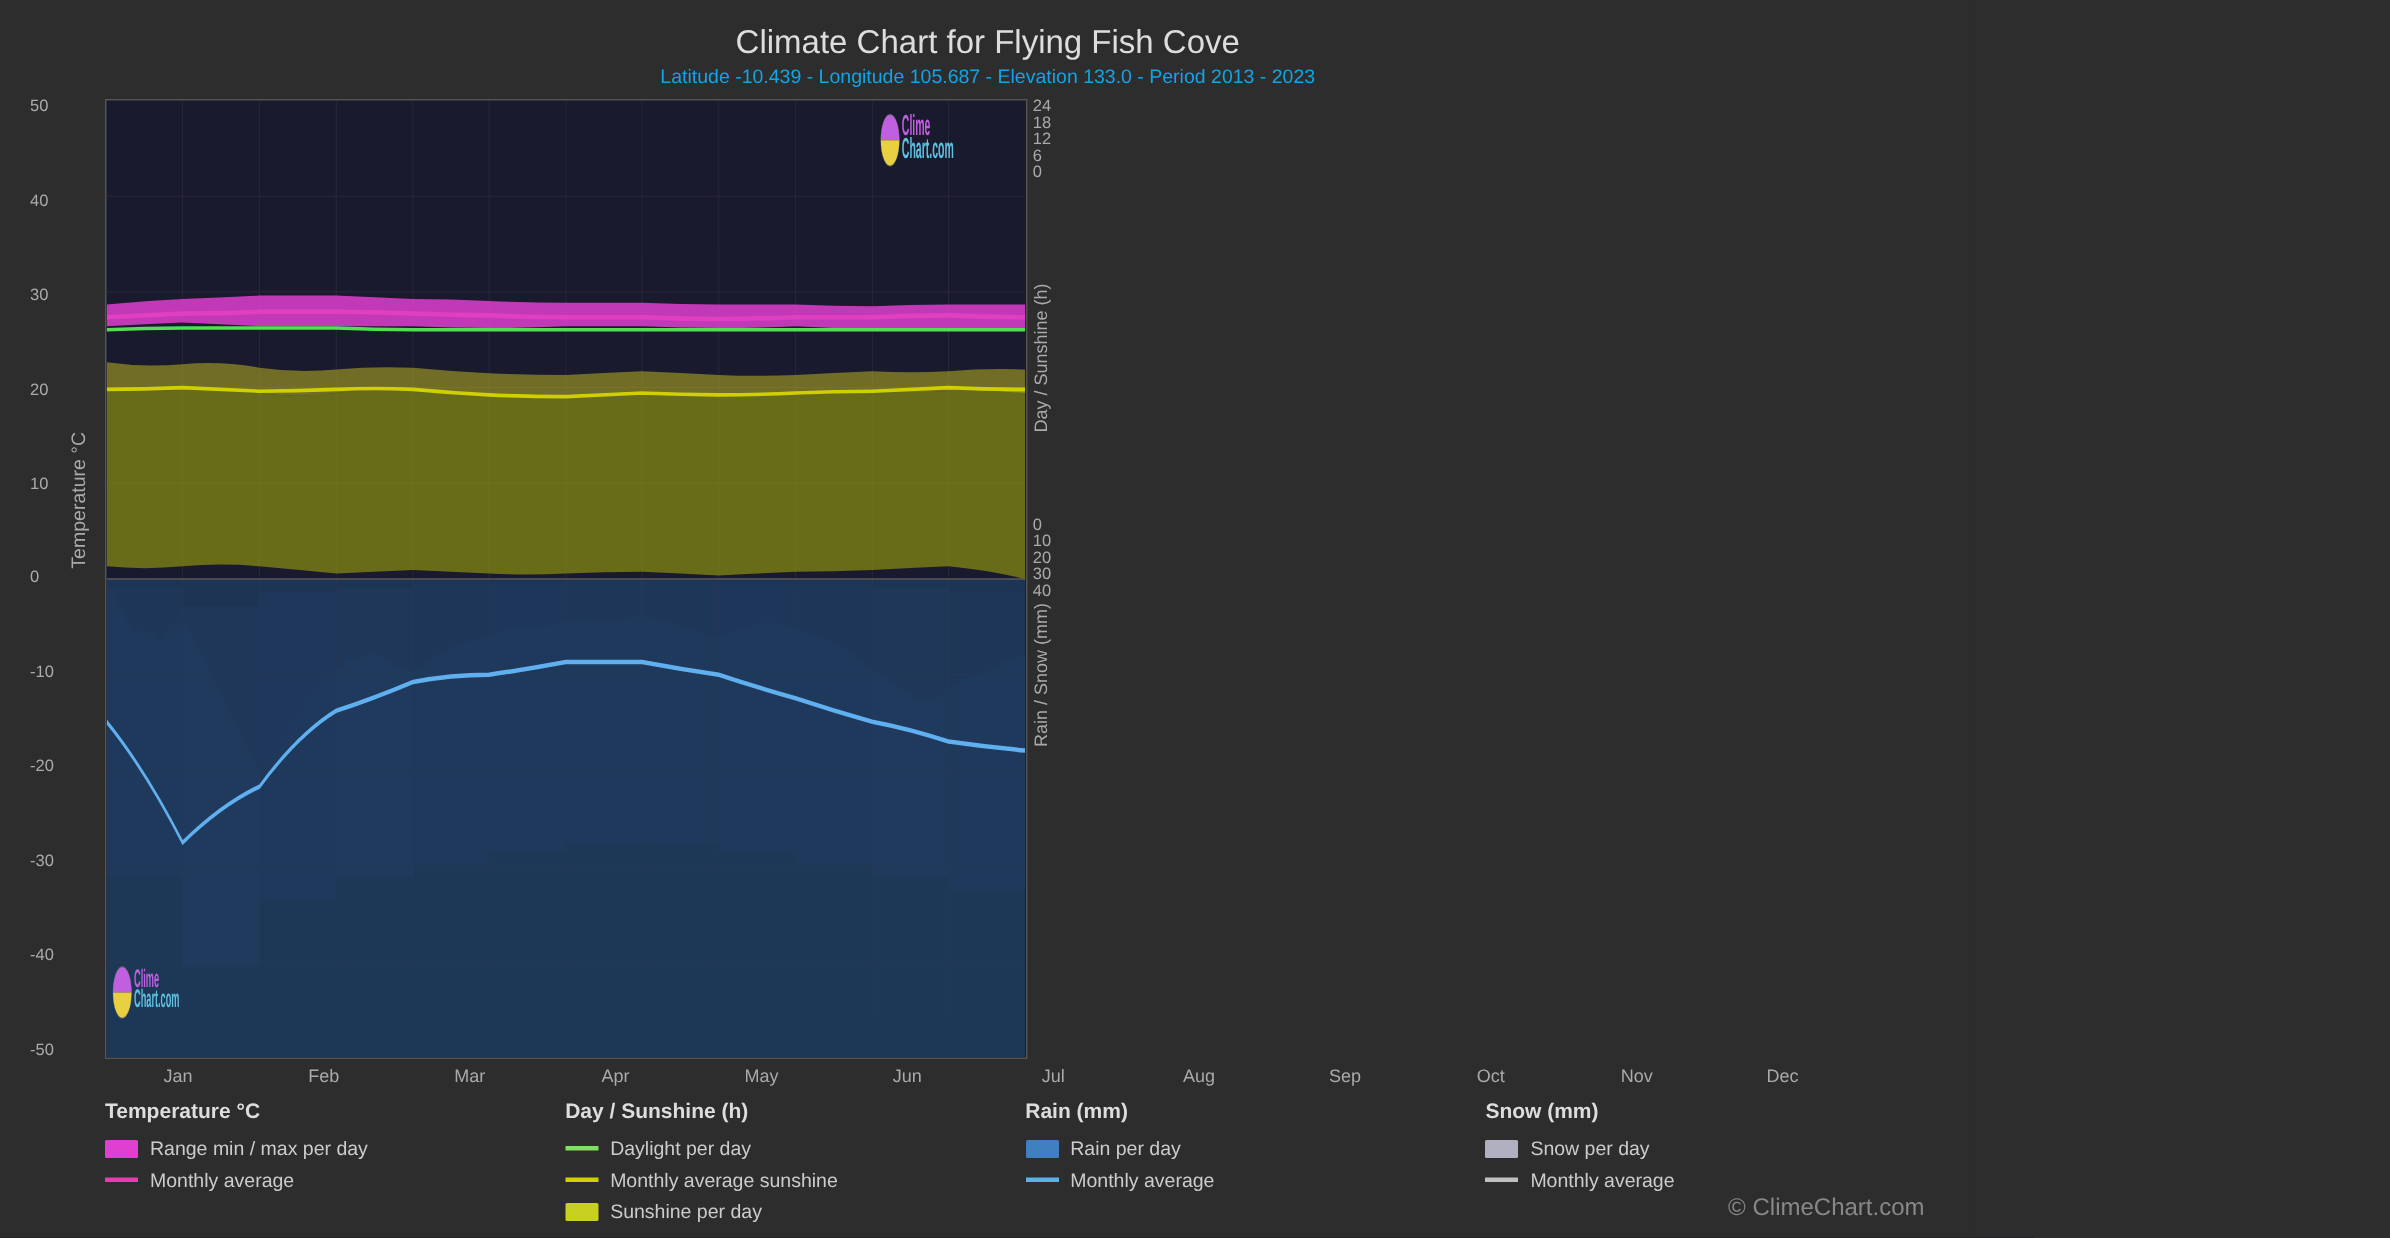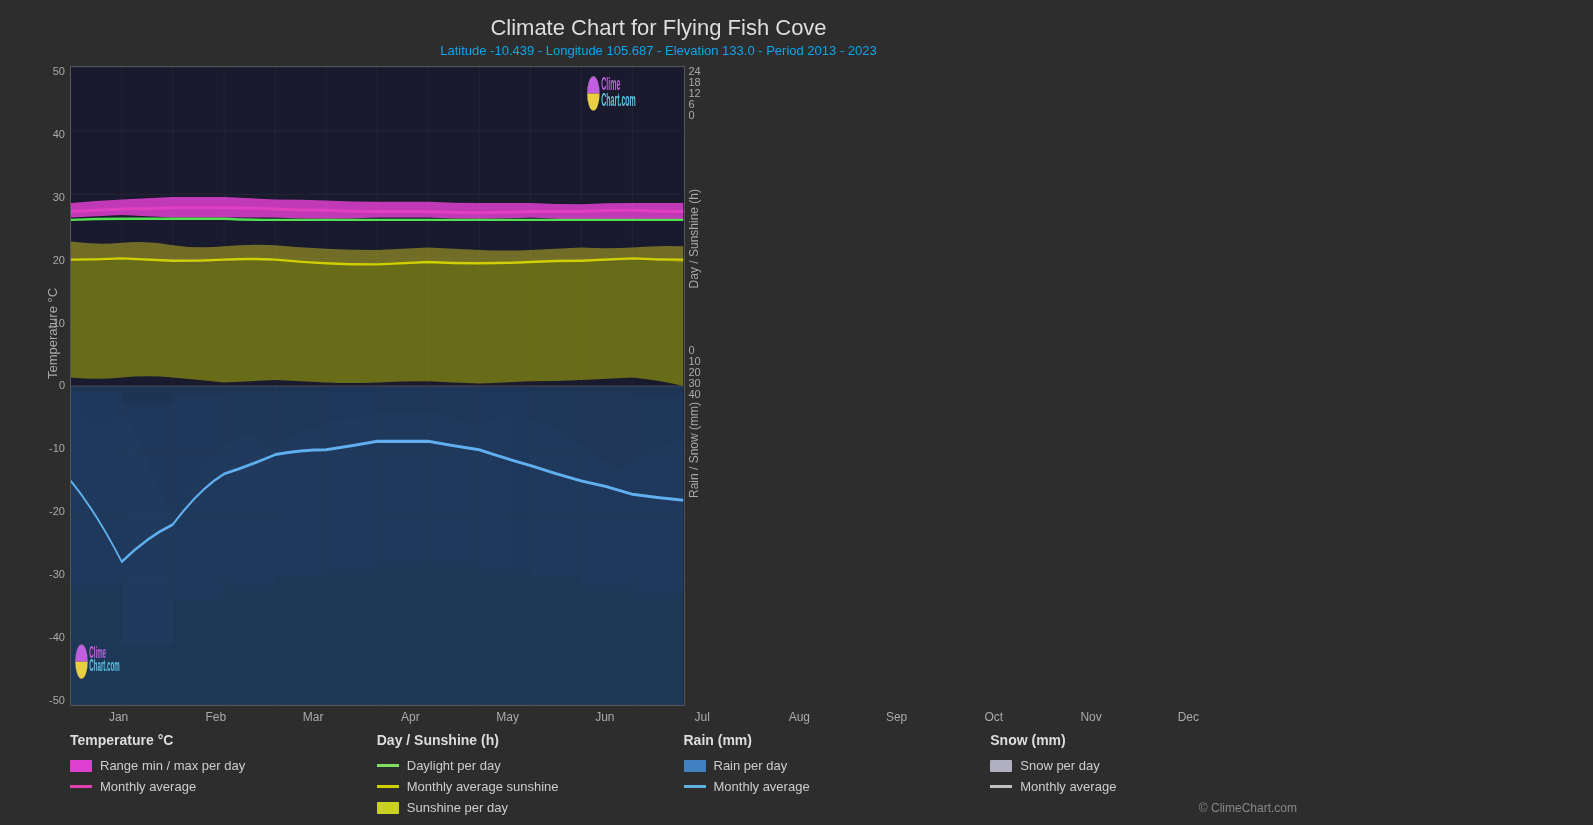--- a/index.html
+++ b/index.html
@@ -54,21 +54,20 @@
       transform-origin: center center;
       color: #aaa;
       font-size: 13px;
       white-space: nowrap;
       width: 120px;
       text-align: center;
     }
     .y-tick {
       color: #aaa;
       font-size: 11px;
-      text-align: right;
       padding-right: 5px;
       line-height: 1;
     }
     .chart-plot {
       flex: 1;
       position: relative;
       border: 1px solid #555;
       overflow: hidden;
       background: #1a1a2e;
     }
@@ -147,23 +146,23 @@
     }
     .legend-line {
       width: 22px;
       height: 3px;
       display: inline-block;
       flex-shrink: 0;
     }
     .copyright {
       position: absolute;
       bottom: 10px;
-      right: 20px;
+      right: 34px;
       color: #888;
-      font-size: 12px;
+      font-size: 16px;
     }
   </style>
 </head>
 <body>
 
 <div class="chart-container">
   <div class="chart-title">Climate Chart for Flying Fish Cove</div>
   <div class="chart-subtitle">Latitude -10.439 - Longitude 105.687 - Elevation 133.0 - Period 2013 - 2023</div>
 
   <div class="chart-area-wrapper">

